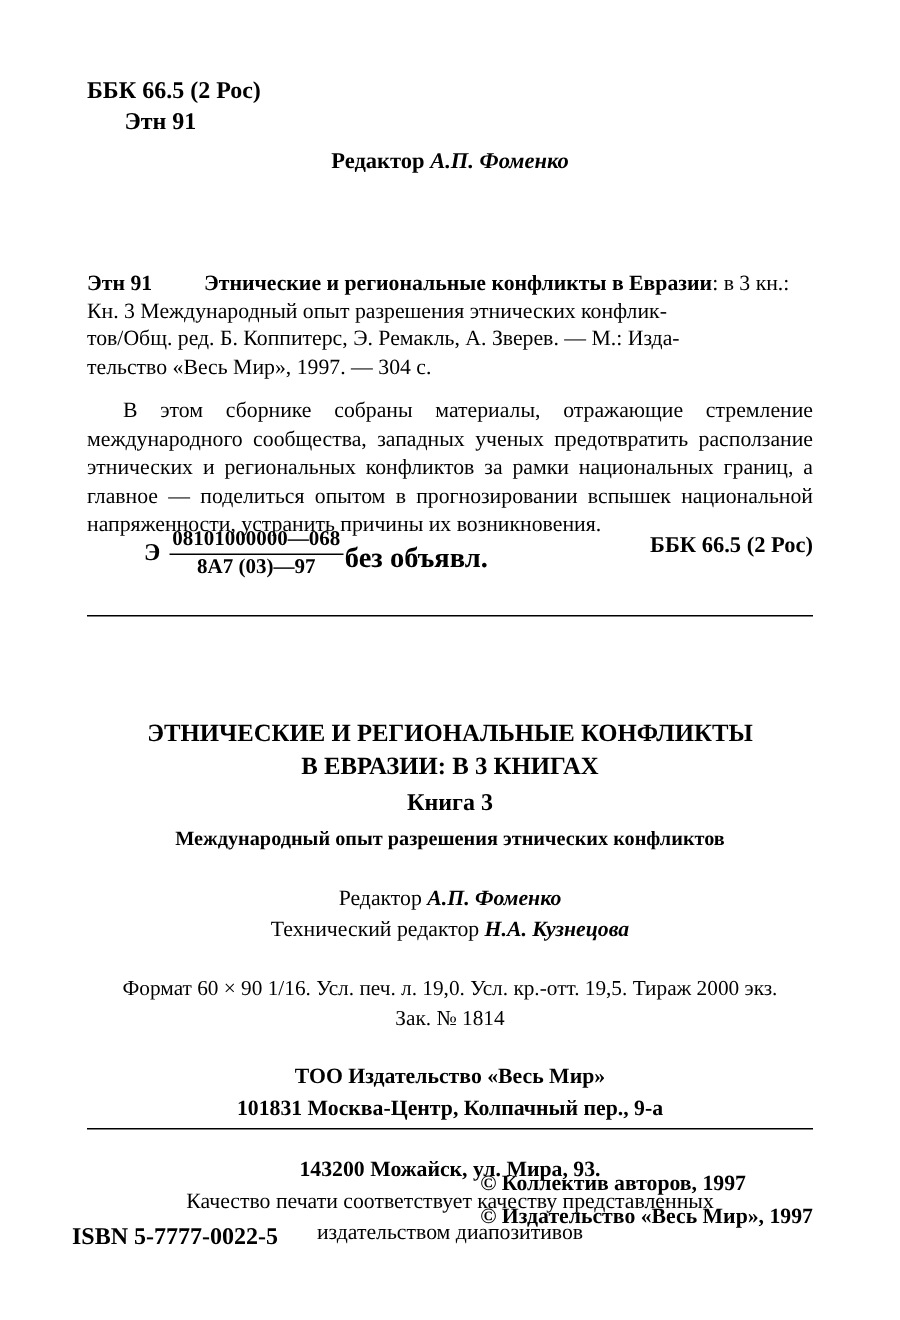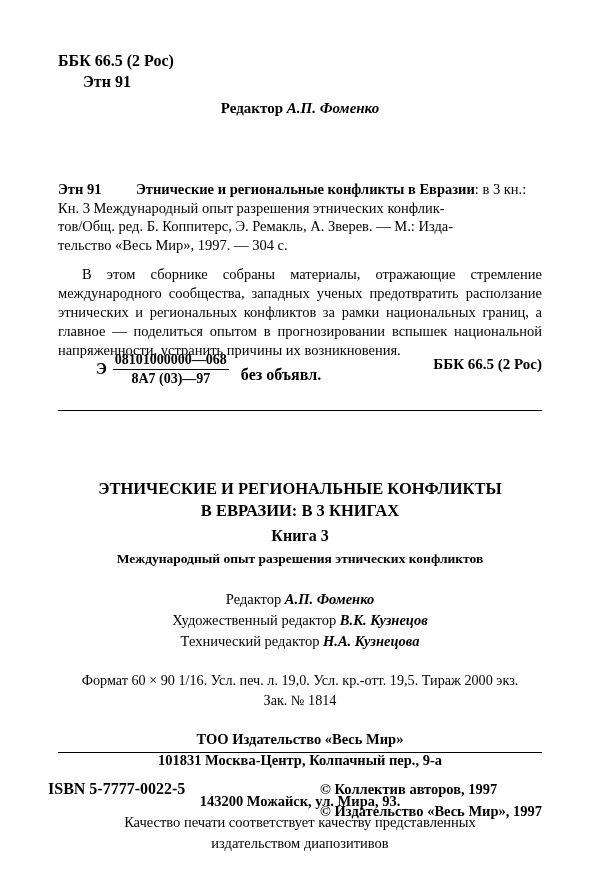--- a/index.html
+++ b/index.html
@@ -120,24 +120,24 @@
     border-bottom: 1.4px solid #000;
     font-size: 14px;
   }
   .fraction .den {
     display: block;
     padding-top: 1px;
     font-size: 14px;
   }
   .noobj {
     font-weight: bold;
-    margin-left: 12px;
+    margin-left: 1px;
     align-self: flex-end;
     padding-bottom: 2px;
-    font-size: 16px;
+    font-size: 19px;
   }
   .bbk-right {
     position: absolute;
     right: 0;
     top: 4px;
     font-weight: bold;
     font-size: 15px;
   }
 
   
@@ -205,21 +205,21 @@
     line-height: 1.45;
   }
   .printer .pb {
     font-weight: bold;
   }
 
   
   .isbn {
     position: absolute;
     left: 48px;
-    top: 780px;
+    top: 816px;
     font-weight: bold;
     font-size: 16px;
   }
   .copyright {
     position: absolute;
     right: 58px;
     top: 778px;
     text-align: left;
     font-size: 14.5px;
     line-height: 1.55;
@@ -272,23 +272,20 @@
     <div class="col-title">ЭТНИЧЕСКИЕ И РЕГИОНАЛЬНЫЕ КОНФЛИКТЫ</div>
     <div class="col-title">В ЕВРАЗИИ: В 3 КНИГАХ</div>
     <div class="col-book">Книга 3</div>
     <div class="col-sub">Международный опыт разрешения этнических конфликтов</div>
 
     <div class="staff">
       <div>
         <span>Редактор </span><span class="nm">А.П. Фоменко</span>
       </div>
       <div>
-        <span>Художественный редактор </span><span class="nm">В.К. Кузнецов</span>
-      </div>
-      <div>
         <span>Технический редактор </span><span class="nm">Н.А. Кузнецова</span>
       </div>
     </div>
 
     <div class="imprint">
       <div>Формат 60 × 90 1/16. Усл. печ. л. 19,0. Усл. кр.-отт. 19,5. Тираж 2000 экз.</div>
       <div>Зак. № 1814</div>
     </div>
 
     <div class="publisher">

